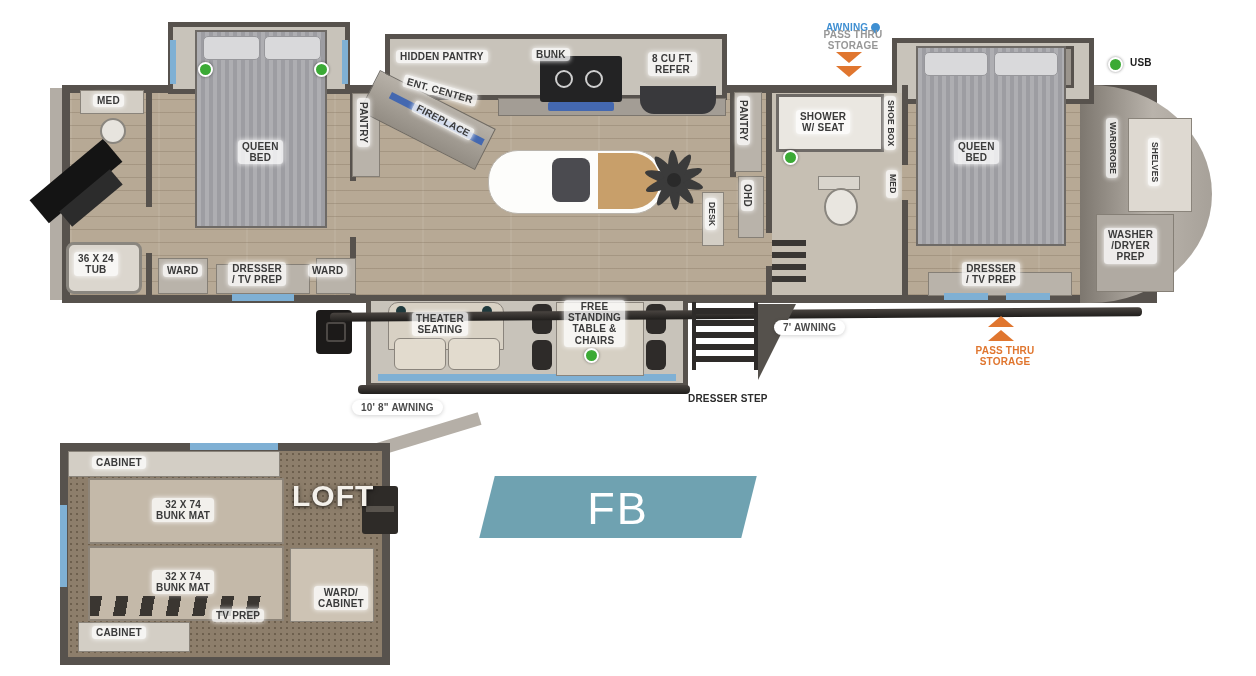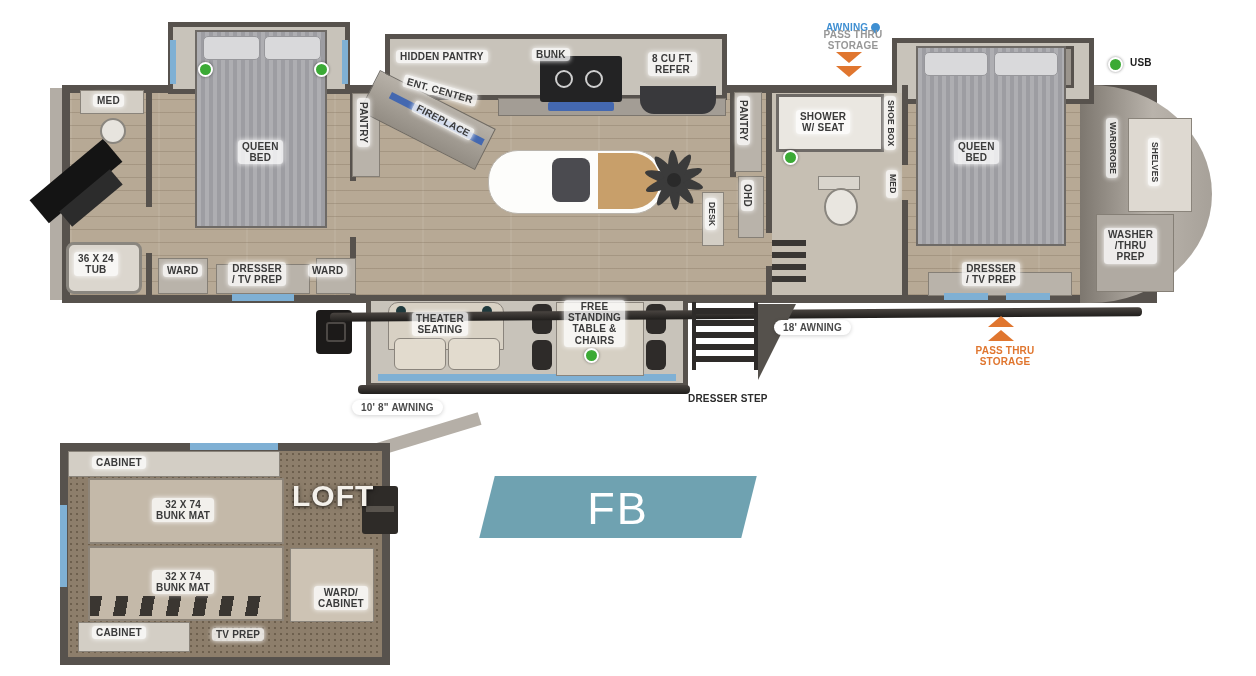--- a/index.html
+++ b/index.html
@@ -205,21 +205,21 @@
   <div class="lbl vert sm" style="left:705px;top:198px;">DESK</div>
   <div class="lbl" style="left:796px;top:110px;text-align:center;">SHOWER
 W/ SEAT</div>
   <div class="lbl vert sm" style="left:884px;top:96px;">SHOE BOX</div>
   <div class="lbl vert sm" style="left:886px;top:170px;">MED</div>
   <div class="lbl" style="left:954px;top:140px;">QUEEN
 BED</div>
   <div class="lbl vert sm" style="left:1106px;top:118px;">WARDROBE</div>
   <div class="lbl vert sm" style="left:1148px;top:138px;">SHELVES</div>
   <div class="lbl" style="left:1104px;top:228px;">WASHER
-/THRU
+/DRYER
 PREP</div>
   <div class="lbl" style="left:962px;top:262px;">DRESSER
 / TV PREP</div>
   <div class="lbl" style="left:412px;top:312px;">THEATER
 SEATING</div>
   <div class="lbl" style="left:564px;top:300px;">FREE
 STANDING
 TABLE &amp;
 CHAIRS</div>
 
@@ -233,21 +233,21 @@
 
   <div class="chev up" style="left:988px;top:316px;"></div>
   <div class="chev up" style="left:988px;top:330px;"></div>
   <div class="lbl orange-t" style="left:956px;top:344px;width:90px;">PASS THRU
 STORAGE</div>
 
   <div class="dot" style="left:1108px;top:57px;"></div>
   <div class="lbl" style="left:1126px;top:56px;background:none;box-shadow:none;color:#1c1c1c;text-align:center;">USB</div>
 
   <div class="lbl pill" style="left:352px;top:400px;">10' 8" AWNING</div>
-  <div class="lbl pill" style="left:774px;top:320px;">18' AWNING</div>
+  <div class="lbl pill" style="left:774px;top:320px;">7' AWNING</div>
   <div class="lbl" style="left:684px;top:392px;background:none;box-shadow:none;color:#2b2b2b;">DRESSER STEP</div>
 
   <div class="abs" style="left:372px;top:428px;width:110px;height:13px;background:#b5afa7;transform:rotate(-17deg);"></div>
   <div class="abs wall" style="left:60px;top:443px;width:330px;height:222px;"></div>
   <div class="abs carpet" style="left:68px;top:451px;width:314px;height:206px;"></div>
   <div class="abs cab-light" style="left:68px;top:451px;width:212px;height:26px;"></div>
   <div class="abs window" style="left:190px;top:443px;width:88px;height:7px;"></div>
   <div class="abs window" style="left:60px;top:505px;width:7px;height:82px;"></div>
 
   <div class="abs" style="left:88px;top:478px;width:196px;height:66px;background:#c4b9a9;border:2px solid #8d8478;box-sizing:border-box;"></div>
@@ -260,20 +260,20 @@
 
   <div class="lbl" style="left:92px;top:456px;">CABINET</div>
   <div class="lbl" style="left:152px;top:498px;">32 X 74
 BUNK MAT</div>
   <div class="lbl" style="left:152px;top:570px;">32 X 74
 BUNK MAT</div>
   <div class="lbl loft-big" style="left:288px;top:478px;">LOFT</div>
   <div class="lbl" style="left:314px;top:586px;">WARD/
 CABINET</div>
   <div class="lbl" style="left:92px;top:626px;">CABINET</div>
-  <div class="lbl" style="left:212px;top:628px;">TV PREP</div>
+  <div class="lbl" style="left:212px;top:609px;">TV PREP</div>
 
   <div class="badge"></div>
   <div class="badge-text">
       <span class="badge-trim">FB</span>
   </div>
 
 </div>
 
 </body></html>

